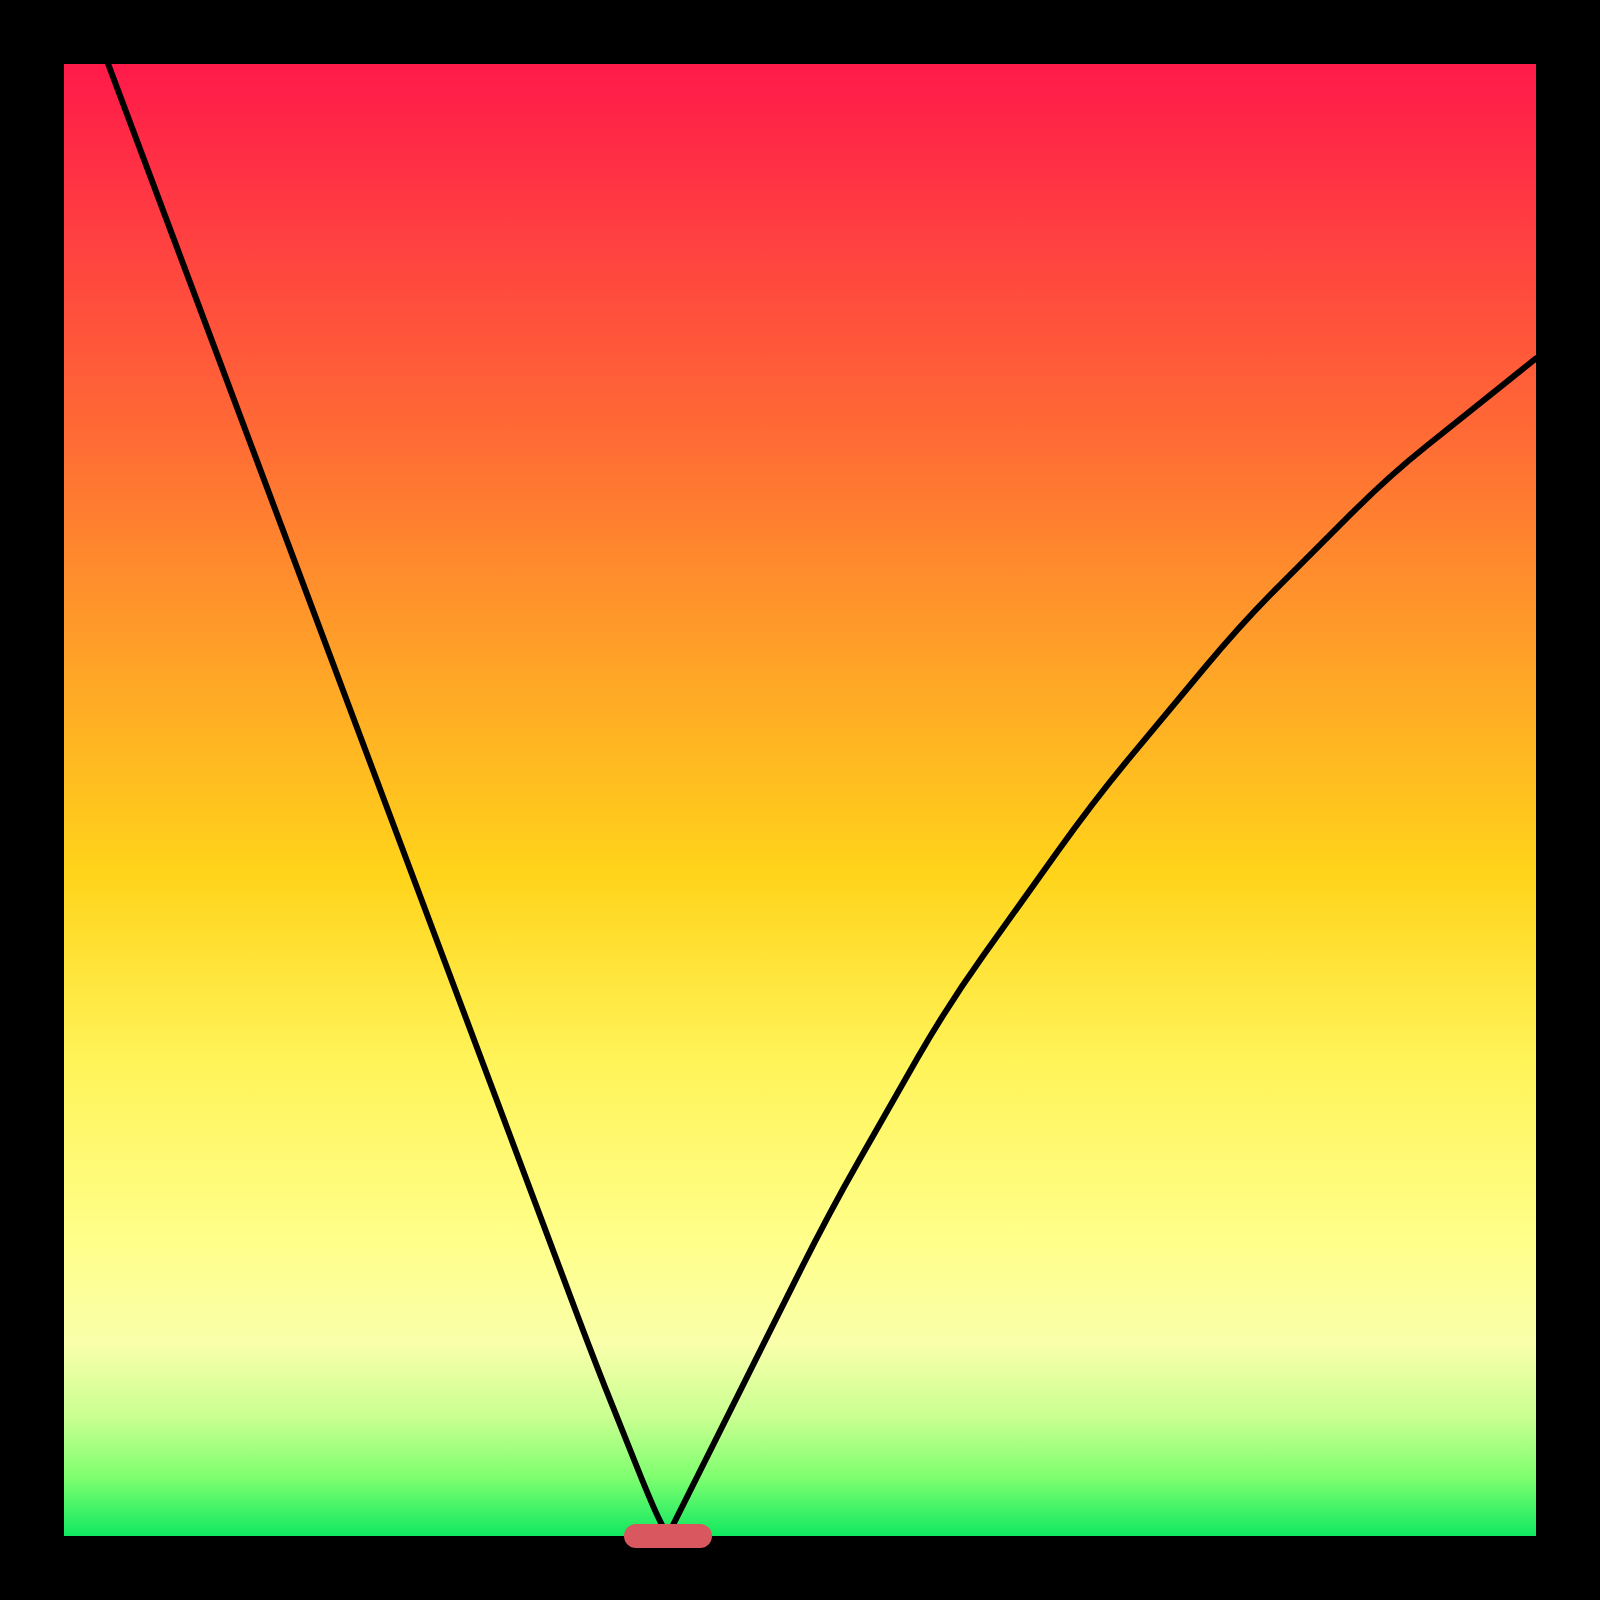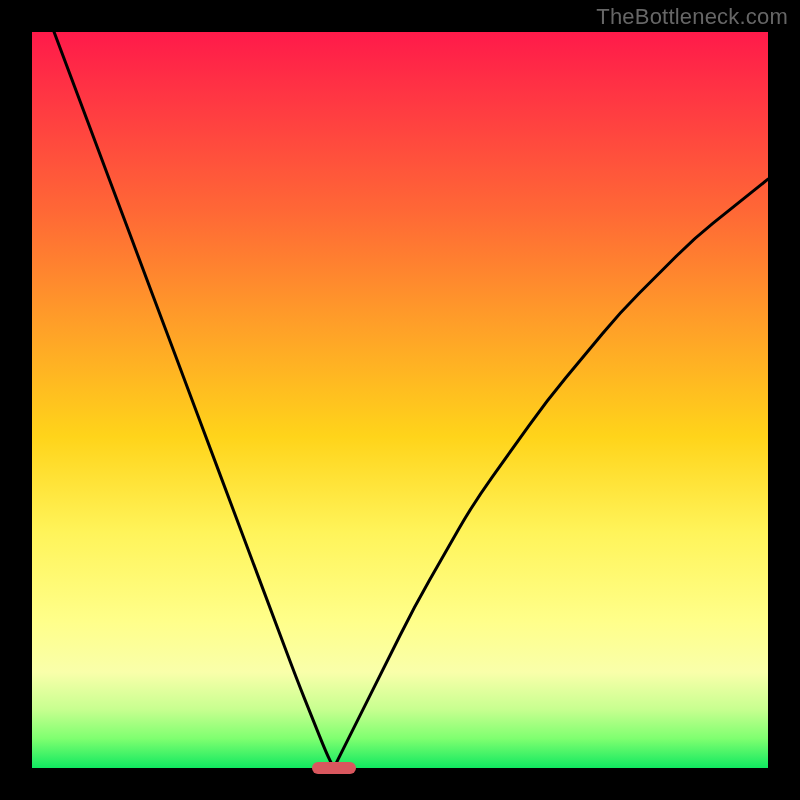--- a/index.html
+++ b/index.html
@@ -64,14 +64,13 @@
 </head>
 <body>
 
 <div class="frame">
   <div class="plot-area">
     <svg class="curve" width="736" height="736" viewBox="0 0 736 736">
       <path fill="none" stroke="#000" stroke-width="3" stroke-linecap="round" d="M 22.08 0 Q 44.16 58.879999999999995 55.199999999999996 88.32 Q 66.24 117.75999999999999 77.28 147.2 Q 88.32 176.64 99.35999999999999 206.07999999999998 Q 110.39999999999999 235.51999999999998 121.44 264.96000000000004 Q 132.48 294.40000000000003 143.51999999999998 323.84000000000003 Q 154.56 353.28 165.6 382.72 Q 176.64 412.16 187.68 441.6 Q 198.72000000000003 471.04 209.76 500.48 Q 220.79999999999998 529.92 231.84 559.3599999999999 Q 242.88000000000002 588.8 253.92000000000002 618.24 Q 264.96 647.6800000000001 272.32 666.08 Q 279.68 684.48 287.04 702.88 Q 294.40000000000003 721.28 298.08000000000004 728.64 Q 301.76 736 301.76 736 Q 301.76 736 312.79999999999995 713.9200000000001 Q 323.84 691.84 338.55999999999995 662.4000000000001 Q 353.28 632.96 368 603.52 Q 382.72 574.08 397.44000000000005 548.3199999999999 Q 412.16 522.56 426.88 496.79999999999995 Q 441.59999999999997 471.04 460 445.28 Q 478.40000000000003 419.52 496.79999999999995 393.76 Q 515.1999999999999 368 533.5999999999999 345.91999999999996 Q 552 323.84 570.4000000000001 301.76 Q 588.8000000000001 279.68 607.2 261.28 Q 625.6 242.88 644 224.48000000000002 Q 662.4 206.08000000000004 680.8 191.36 Q 699.1999999999999 176.64 717.5999999999999 161.91999999999996 T 736 147.19999999999993"></path>
     </svg>
     <div class="marker" style="width: 44.16px; height: 11.776px; left: 279.68px; top: 730.112px;"></div>
   </div>
-  <div class="watermark">TheBottleneck.com</div>
 </div>
 
 </body></html>

